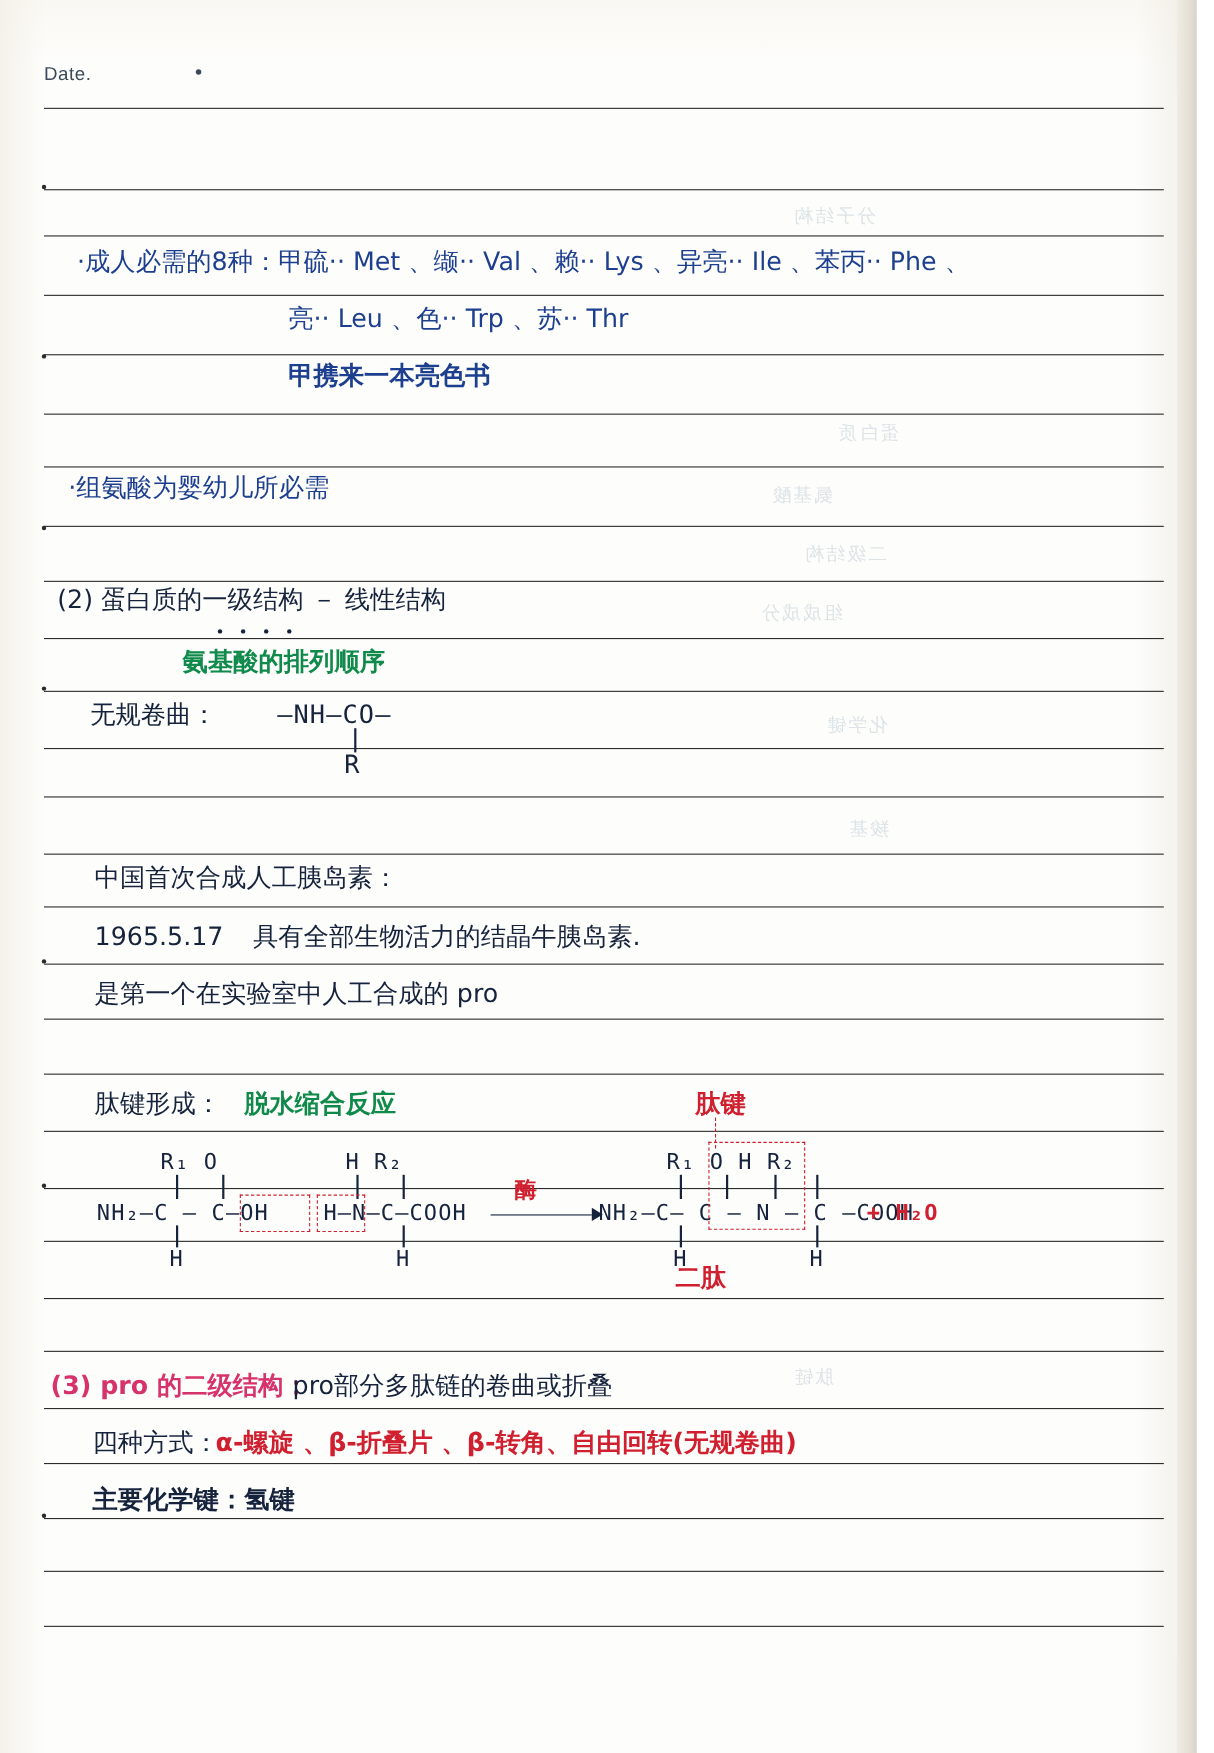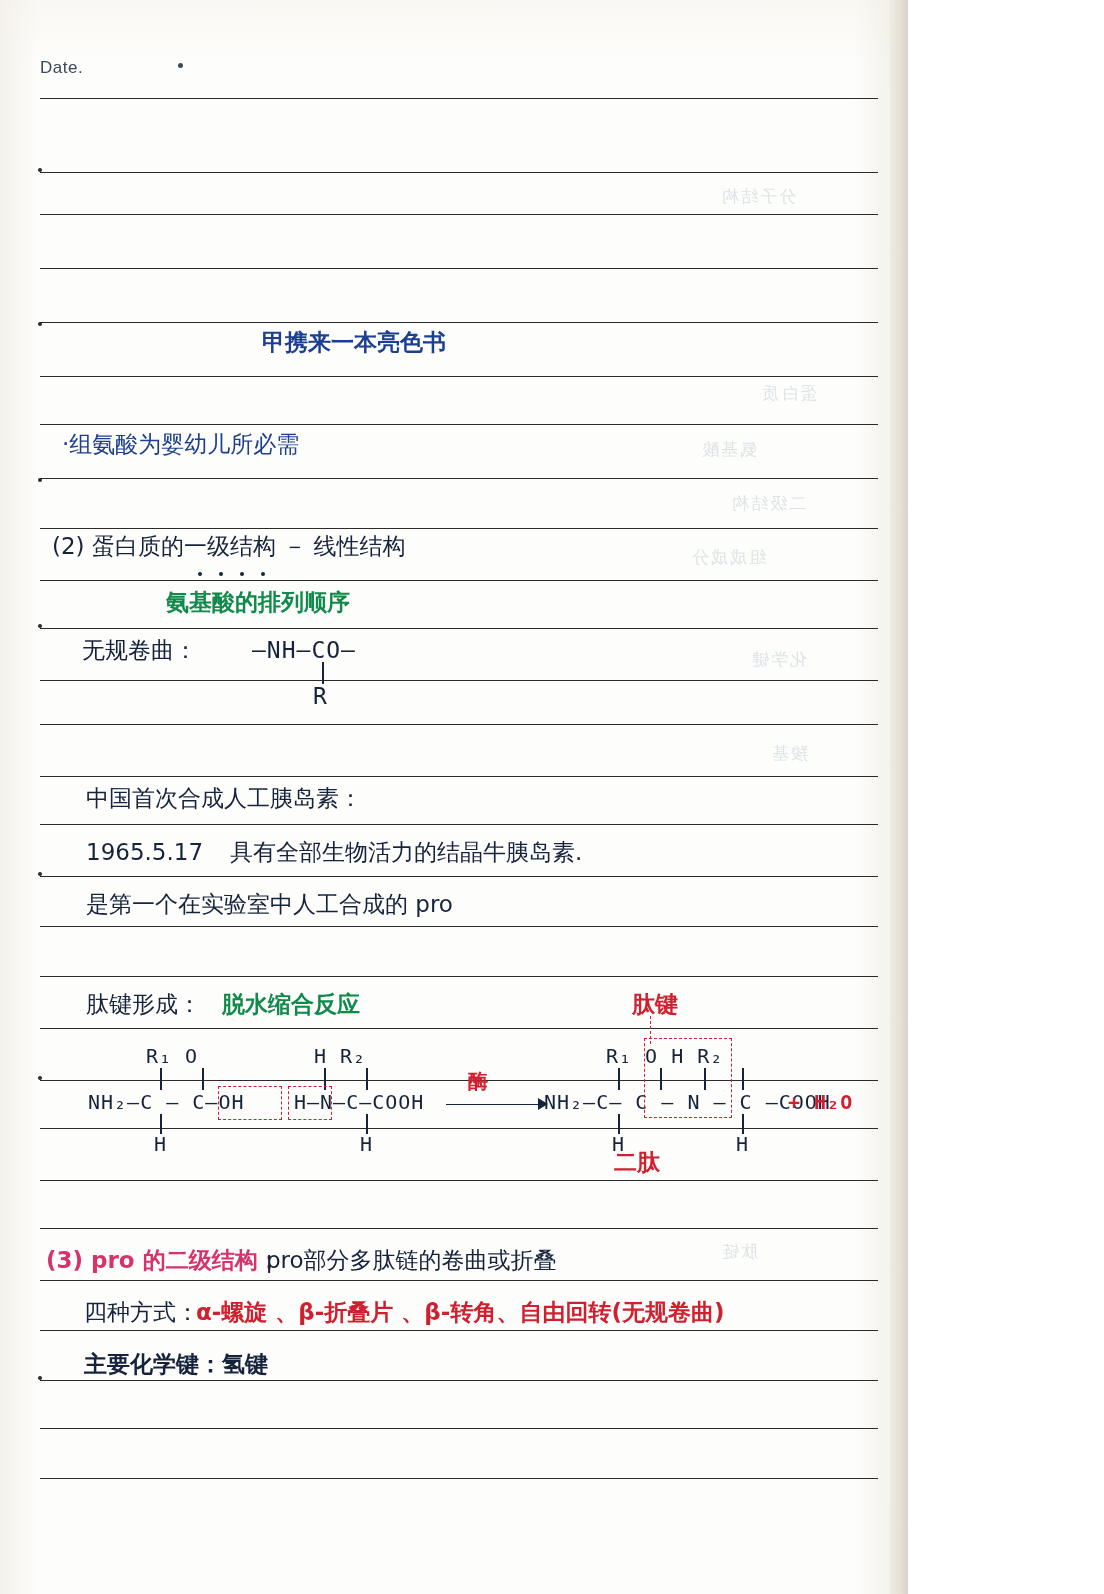--- a/index.html
+++ b/index.html
@@ -5,21 +5,21 @@
   html, body {
     margin: 0;
     padding: 0;
     background: #ffffff;
   }
   body {
     font-family: "Liberation Sans", sans-serif;
   }
   #page {
     position: relative;
-    width: 908px;
+    width: 1088px;
     height: 1594px;
     background: #fdfdfb;
     overflow: hidden;
     text-decoration: underline;
   }
   
   #paper-tint {
     position: absolute;
     inset: 0;
     background:
@@ -223,20 +223,22 @@
   <div class="ghost" style="left:720px; top:185px">分子结构</div>
   <div class="ghost" style="left:760px; top:382px">蛋白质</div>
   <div class="ghost" style="left:700px; top:438px">氨基酸</div>
   <div class="ghost" style="left:730px; top:492px">二级结构</div>
   <div class="ghost" style="left:690px; top:546px">组成成分</div>
   <div class="ghost" style="left:750px; top:648px">化学键</div>
   <div class="ghost" style="left:770px; top:742px">羧基</div>
   <div class="ghost" style="left:720px; top:1240px">肽链</div>
 
 
+  <div class="hw s24 blue" style="left:70px; top:226px">·成人必需的8种：甲硫·· Met 、缬·· Val 、赖·· Lys 、异亮·· Ile 、苯丙·· Phe 、</div>
+  <div class="hw s24 blue" style="left:262px; top:278px">亮·· Leu 、色·· Trp 、苏·· Thr</div>
   <div class="hw s24 blue bold" style="left:262px; top:330px">甲携来一本亮色书</div>
 
   <div class="hw s24 blue" style="left:62px; top:432px">·组氨酸为婴幼儿所必需</div>
 
   <div class="hw s24 dark" style="left:52px; top:534px">(2) 蛋白质的一级结构 － 线性结构</div>
   <div class="dots-row" style="left:198px; top:572px">
       <i></i>
       <i></i>
       <i></i>
       <i></i>

